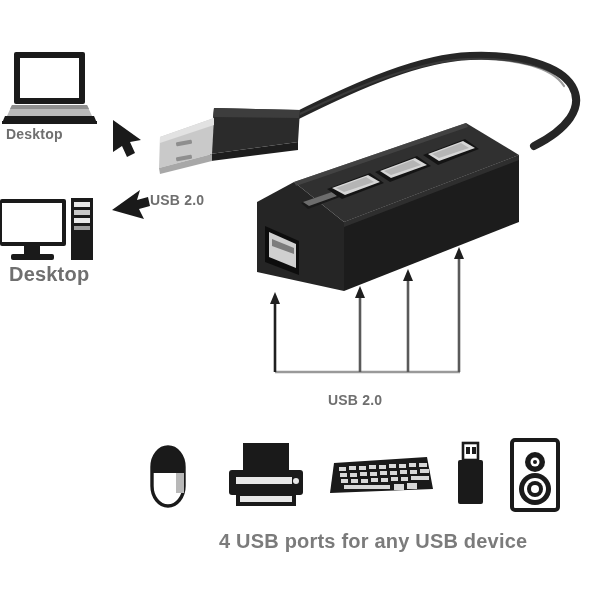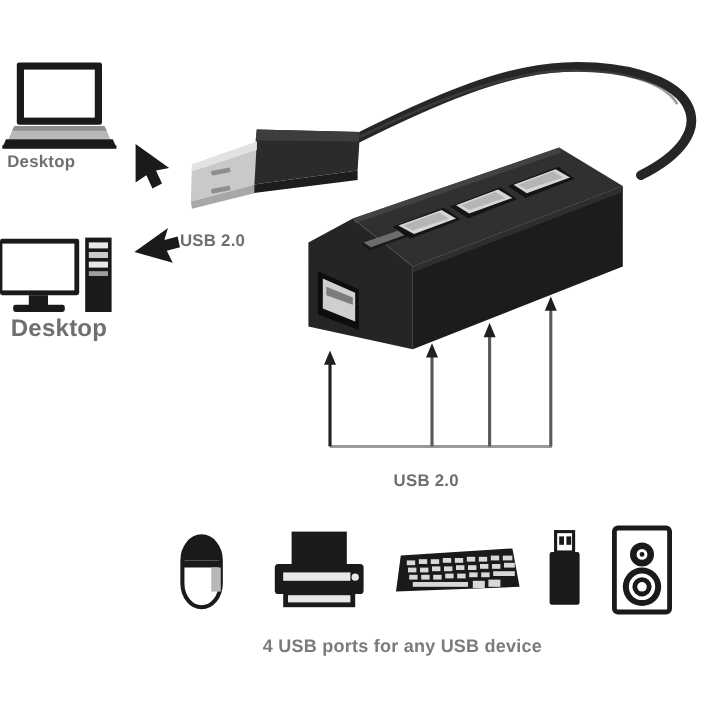--- a/index.html
+++ b/index.html
@@ -16,21 +16,21 @@
     color:#6f6f6f;
     font-weight:bold;
     letter-spacing:.2px;
     white-space:nowrap;
     user-select:none;
   }
   #notebook-label{left:6px;top:126px;font-size:14px;}
   #desktop-label{left:9px;top:263px;font-size:20px;}
   #usb-label-connector{left:150px;top:192px;font-size:14px;}
   #usb-label-ports{left:328px;top:392px;font-size:14px;}
-  #devices-caption{left:219px;top:530px;font-size:15px;color:#7b7b7b;}
+  #devices-caption{left:219px;top:530px;font-size:20px;color:#7b7b7b;}
   svg{position:absolute;left:0;top:0;display:block;}
 </style>
 </head>
 <body>
 
 <div id="stage">
 
   <svg width="600" height="600" viewBox="0 0 600 600">
 
     <g>

